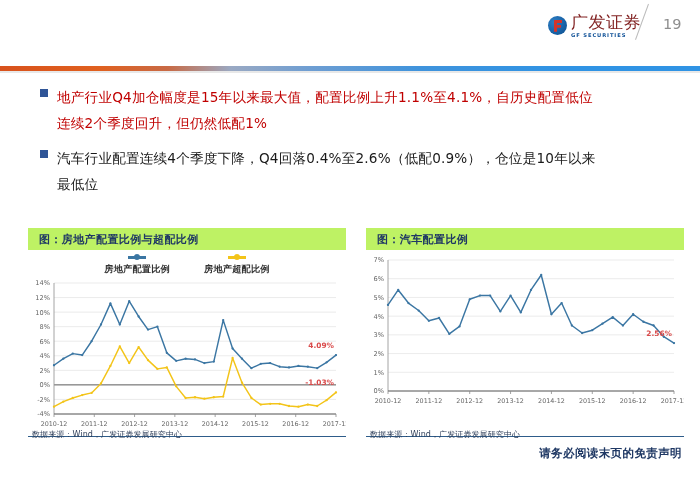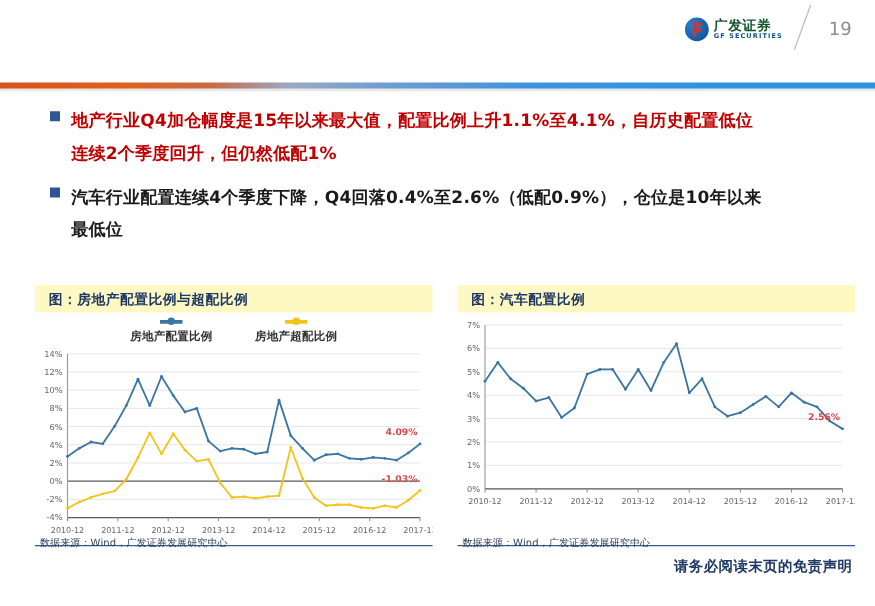--- a/index.html
+++ b/index.html
@@ -22,21 +22,21 @@
     position: relative; flex: none;
   }
   .logo-mark::after {
     content: ""; position: absolute; left: 6px; top: 3.5px;
     width: 8px; height: 12px;
     background: #d4342c;
     clip-path: polygon(0 0,100% 0,100% 26%,38% 26%,38% 44%,88% 44%,88% 66%,38% 66%,38% 100%,0 100%);
   }
   .logo-text { display: flex; flex-direction: column; line-height: 1; }
   .logo-cn {
-    font-size: 11px; font-weight: bold; color: #14532d;
+    font-size: 17px; font-weight: normal; color: #7f1d1d;
     letter-spacing: .5px; font-family: "DejaVu Sans", sans-serif;
   }
   .logo-en {
     font-size: 5.2px; font-weight: bold; color: #0d4f96;
     letter-spacing: .9px; margin-top: 1.5px;
   }
   .logo-slash {
     position: absolute; left: 648px; top: 4px;
     width: 1px; height: 38px; background: #bcbcbc;
     transform: rotate(20deg); transform-origin: top center;
@@ -67,33 +67,33 @@
 
   
   .bullets { position: absolute; left: 40px; top: 84px; width: 630px; }
   .bullet-row { display: flex; align-items: flex-start; margin-bottom: 9px; }
   .bullet-sq {
     width: 8px; height: 8px; background: #2f5597; flex: none;
     margin-top: 5px; margin-right: 9px;
   }
   .bullet-body { flex: 1; }
   .bullet-line {
-    font-size: 13.6px; font-weight: bold; line-height: 26px;
+    font-size: 13.6px; font-weight: normal; line-height: 26px;
     letter-spacing: .2px; white-space: nowrap;
   }
   .b-red { color: #c00000; }
   .b-dark { color: #1a1a1a; }
 
   
   .panel { position: absolute; top: 228px; width: 318px; height: 228px; }
   .panel.left { left: 28px; }
   .panel.right { left: 366px; }
 
   .panel-head {
-    height: 22px; background: #fef9c3;
+    height: 22px; background: #bef264;
     display: flex; align-items: center; padding-left: 11px;
   }
   .panel-head-txt {
     font-size: 11px; font-weight: bold; color: #1f3864; letter-spacing: .4px;
   }
 
   .legend {
     display: flex; justify-content: center; align-items: center;
     gap: 34px; margin-top: 9px; height: 14px;
   }

